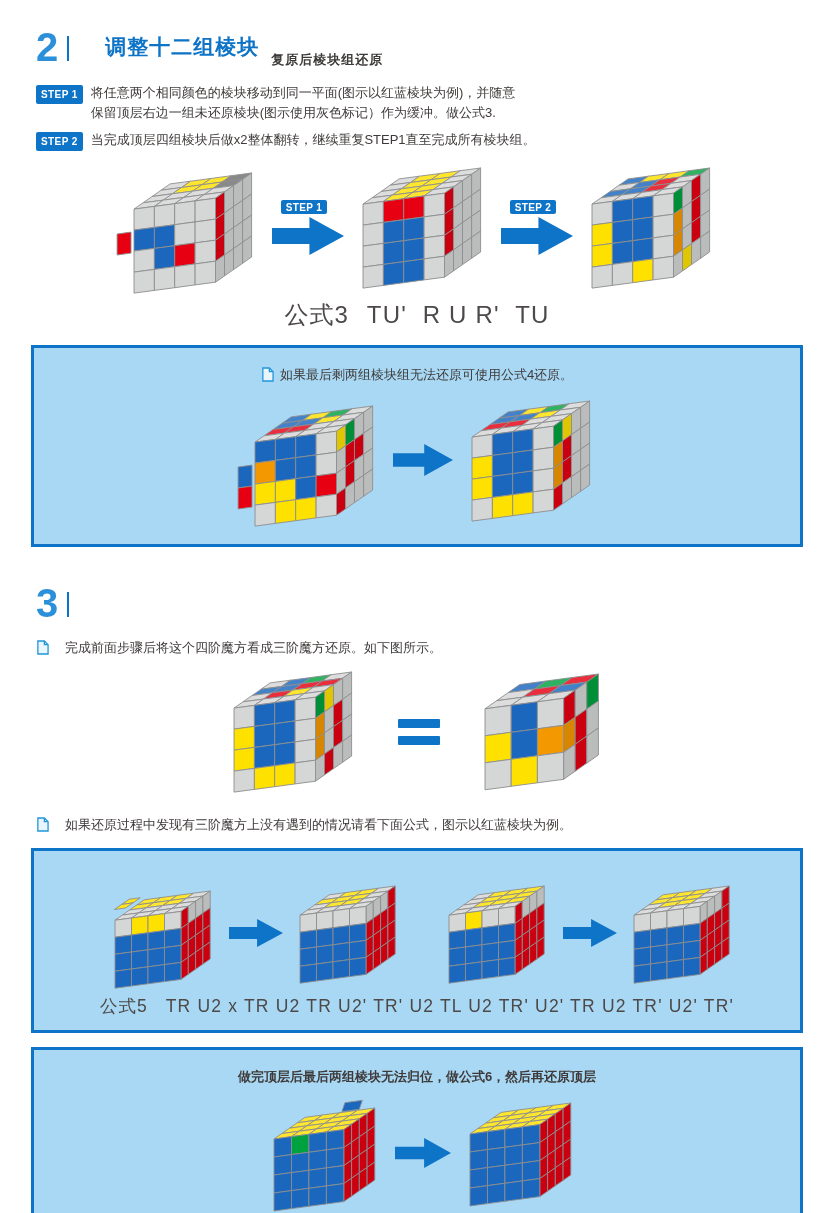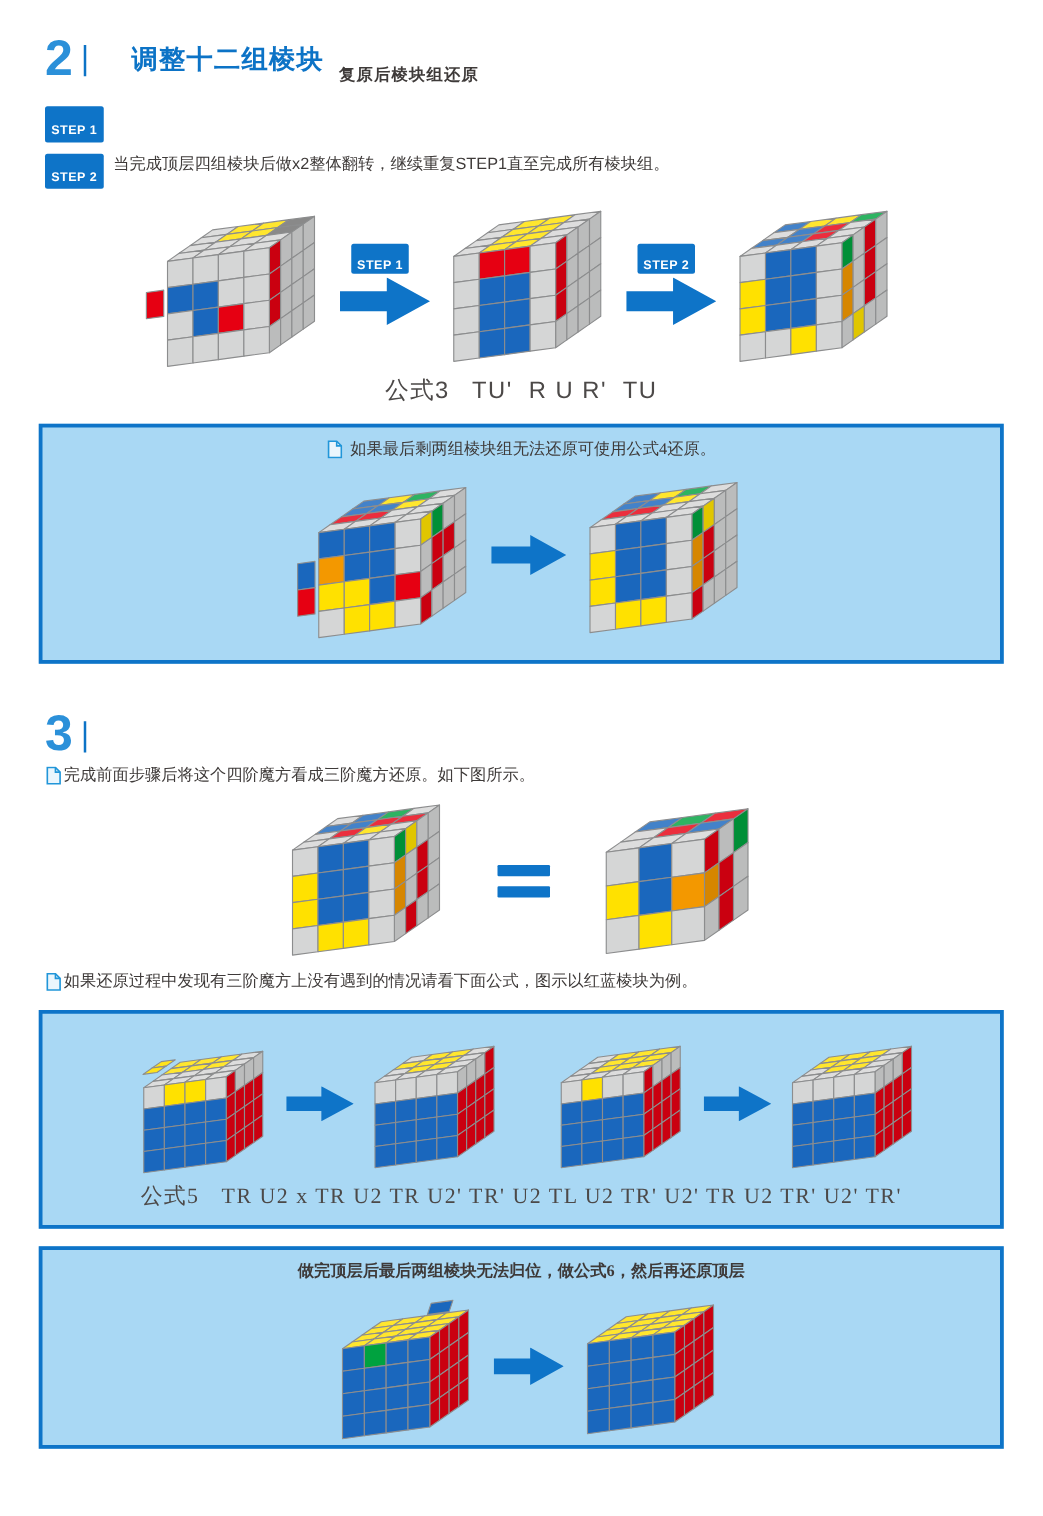--- a/index.html
+++ b/index.html
@@ -13,39 +13,39 @@
   
   .sec-head{display:flex;align-items:center;margin:0 0 0 36px;padding-top:24px;}
   .sec-num{font-size:40px;font-weight:bold;color:var(--numblue);line-height:.9;}
   .sec-bar{width:2px;height:25px;background:var(--titleblue);margin:4px 8px 0 9px;}
   .sec-title{font-size:21px;font-weight:bold;color:var(--titleblue);letter-spacing:1px;margin-left:28px;}
   .sec-sub{font-size:13px;font-weight:bold;color:var(--text);margin:27px 0 0 12px;letter-spacing:1px;}
   
   .steps{margin:14px 0 0 36px;}
   .step{display:flex;margin-bottom:7px;font-size:13px;line-height:1.55;}
   .badge{background:var(--accent);color:#fff;font-size:10px;font-weight:bold;
-         padding:12px 5px 1px;border-radius:2px;margin:2px 8px 0 0;white-space:nowrap;
+         padding:2px 5px 1px;border-radius:2px;margin:2px 8px 0 0;white-space:nowrap;
          height:fit-content;letter-spacing:.4px;}
   
   .flow{display:flex;justify-content:center;align-items:center;gap:8px;margin-top:8px;}
   .arrowblock{display:flex;flex-direction:column;align-items:center;gap:3px;margin:0 4px;}
   .cube{display:inline-block;line-height:0;}
   
-  .formula{text-align:center;font-size:19px;color:var(--ftext);margin-top:0;}
+  .formula{text-align:center;font-size:24px;color:var(--ftext);margin-top:0;}
   .formula .lab{letter-spacing:1px;}
   .formula .val{white-space:pre;letter-spacing:1.2px;margin-left:18px;}
   .formula.small{font-size:17.5px;text-align:center;}
   
   .ibox{margin:14px 31px 0;background:var(--boxfill);border:3px solid var(--accent);
-        padding:8px 0 12px;font-family:Liberation Serif, serif;}
+        padding:18px 0 12px;}
   .btitle{display:flex;justify-content:center;align-items:center;gap:6px;
           font-size:13px;font-weight:bold;color:var(--text);}
   .btitle.normal{font-weight:normal;}
   
-  .note{display:flex;align-items:center;gap:2px;margin:6px 0 0 36px;font-size:13px;}
+  .note{display:flex;align-items:center;gap:16px;margin:18px 0 0 36px;font-size:13px;}
   .nico{flex:none;}
   
   .equals{display:inline-flex;flex-direction:column;gap:8px;margin:0 30px;}
   .equals i{display:block;width:42px;height:9px;background:var(--accent);border-radius:1px;}
   .spacer26{width:26px;flex:none;}
 </style>
 </head>
 <body>
 
 <div class="page">
@@ -53,20 +53,24 @@
   <div class="sec-head">
     <span class="sec-num">2</span>
     <span class="sec-bar"></span>
     <span class="sec-title">调整十二组棱块</span>
     <span class="sec-sub">复原后棱块组还原</span>
   </div>
 
   <div class="steps">
     <div class="step">
       <span class="badge">STEP 1</span>
+      <span>
+        <span>将任意两个相同颜色的棱块移动到同一平面(图示以红蓝棱块为例)，并随意</span><br>
+        <span>保留顶层右边一组未还原棱块(图示使用灰色标记）作为缓冲。做公式3.</span>
+      </span>
     </div>
     <div class="step">
       <span class="badge">STEP 2</span>
       <span>
         <span>当完成顶层四组棱块后做x2整体翻转，继续重复STEP1直至完成所有棱块组。</span>
       </span>
     </div>
   </div>
 
   <div class="flow">

